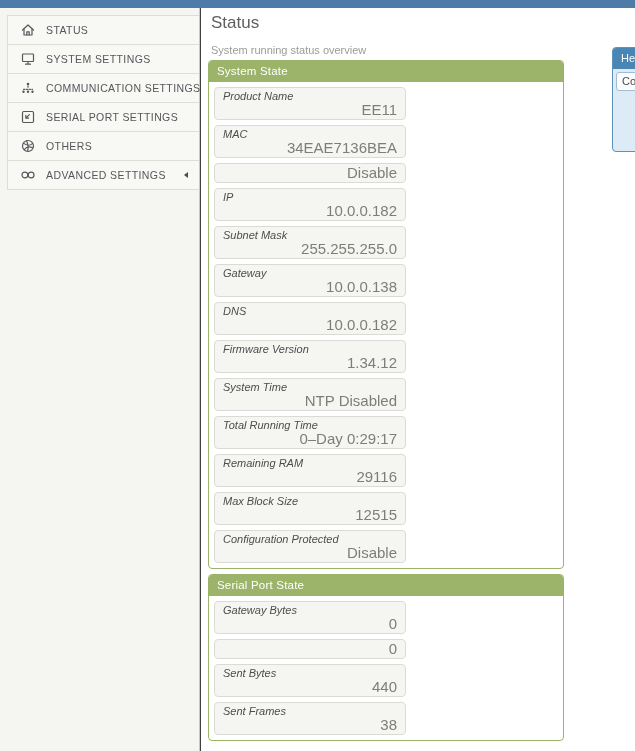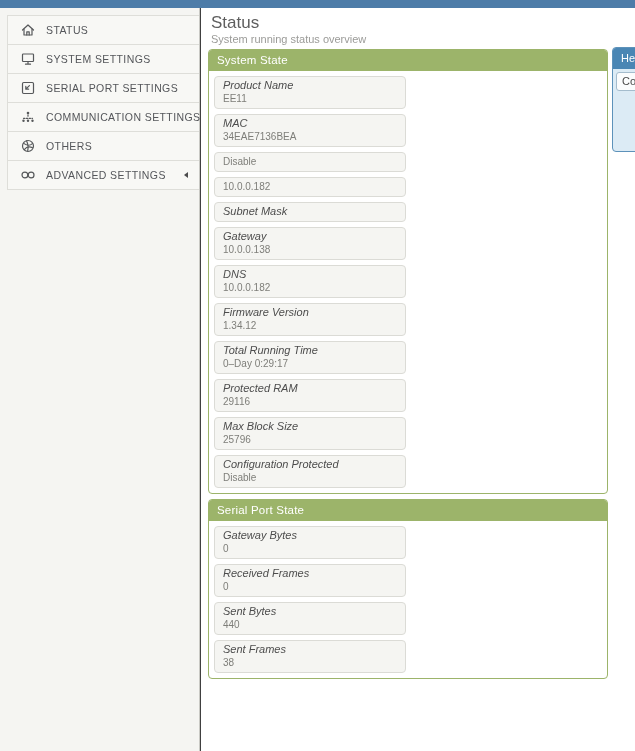--- a/index.html
+++ b/index.html
@@ -27,37 +27,37 @@
     position:absolute;right:11px;top:50%;margin-top:-3px;width:0;height:0;
     border-top:3px solid transparent;border-bottom:3px solid transparent;
     border-right:4px solid #4c4c4c;
   }
   svg.icon{stroke:#56585a;fill:none;stroke-width:1.2;stroke-linecap:round;stroke-linejoin:round;}
   svg.icon .fdot{fill:#56585a;stroke:none;}
   
   .main{position:absolute;left:201px;top:8px;right:0;bottom:0;background:#ffffff;}
   .page-head{padding:5px 0 0 10px;}
   .page-title{font-size:17px;line-height:19px;color:#5e5e5e;font-weight:400;}
-  .page-subtitle{font-size:11px;line-height:13px;color:#9b9b98;margin-top:1px;}
+  .page-subtitle{font-size:11px;line-height:13px;color:#9b9b98;margin-top:12px;}
   .panels{margin:3px 0 0 7px;width:400px;}
   .panel{
-    box-sizing:border-box;width:400px;border:1px solid #9cb46a;border-radius:4px;
+    box-sizing:border-box;width:356px;border:1px solid #9cb46a;border-radius:4px;
     margin-bottom:5px;background:#fff;overflow:hidden;
   }
   .panel-hd{
     background:#9cb46a;color:#ffffff;font-size:11.5px;line-height:13px;
     padding:4px 8px;letter-spacing:.2px;
   }
   .panel-bd{padding:5px;display:flex;flex-wrap:wrap;gap:5px 7px;}
   .fbox{
     box-sizing:border-box;width:192px;background:#f5f5f2;border:1px solid #dbdbd6;
     border-radius:4px;padding:2px 8px 3px;min-height:20px;
   }
   .flabel{font-size:11px;line-height:13px;color:#4d4d4d;font-style:italic;}
-  .fvalue{font-size:10px;line-height:13px;color:#7e7e79;}
+  .fvalue{font-size:15px;line-height:13px;color:#7e7e79;text-align:right;}
   
   .help{
     position:absolute;left:612px;top:47px;width:150px;height:105px;box-sizing:border-box;
     background:#dcebf5;border:1px solid #5d92ba;border-radius:4px 0 0 4px;overflow:hidden;
   }
   .help-hd{background:#4a86b4;color:#fff;font-size:11px;line-height:13px;padding:4px 6px 4px 8px;}
   .help-bd{padding:3px;}
   .help-item{
     background:#fbfcfd;border:1px solid #a4bccd;border-radius:3px;
     font-size:11px;line-height:13px;color:#4a4a4a;padding:2px 5px;white-space:nowrap;
@@ -81,40 +81,40 @@
         </svg>
         <span class="mi-label">STATUS</span>
       </div>
 
       <div class="menu-item">
         <svg class="icon mi-icon" viewBox="0 0 16 16">
           <rect x="2.5" y="3" width="11" height="7.5" rx="0.8"></rect>
             <path d="M8 10.5V13M5.5 13.2h5"></path>
         </svg>
         <span class="mi-label">SYSTEM SETTINGS</span>
-      </div>
-
-      <div class="menu-item">
-        <svg class="icon mi-icon" viewBox="0 0 16 16">
-          <rect x="2.5" y="2.5" width="11" height="11" rx="1.2"></rect>
-            <path d="M9.4 5.6 5.8 9.2M5.8 6.4v2.8h2.8"></path>
-        </svg>
-        <span class="mi-label">SERIAL PORT SETTINGS</span>
       </div>
 
       <div class="menu-item">
         <svg class="icon mi-icon" viewBox="0 0 16 16">
           <circle class="fdot" cx="8" cy="4" r="1.3"></circle>
           <path d="M8 5.8V8" stroke-dasharray="1.4 1.4"></path>
           <path d="M3.5 9.3h9" stroke-dasharray="1.4 1.4"></path>
           <circle class="fdot" cx="3.5" cy="11.8" r="1.2"></circle>
           <circle class="fdot" cx="8" cy="11.8" r="1.2"></circle>
           <circle class="fdot" cx="12.5" cy="11.8" r="1.2"></circle>
         </svg>
         <span class="mi-label">COMMUNICATION SETTINGS</span>
+      </div>
+
+      <div class="menu-item">
+        <svg class="icon mi-icon" viewBox="0 0 16 16">
+          <rect x="2.5" y="2.5" width="11" height="11" rx="1.2"></rect>
+            <path d="M9.4 5.6 5.8 9.2M5.8 6.4v2.8h2.8"></path>
+        </svg>
+        <span class="mi-label">SERIAL PORT SETTINGS</span>
       </div>
 
       <div class="menu-item">
         <svg class="icon mi-icon" viewBox="0 0 16 16">
           <circle cx="8" cy="8" r="5.5"></circle>
           <path d="M3.7 5.4c2.7 2.1 6.4 2.3 8.7.2"></path>
           <path d="M4.3 11.6c1.9-2.5 5.2-3.2 8.1-2"></path>
           <path d="M6.6 2.9c1.4 2.8 1.8 6.6 1.1 10.1"></path>
         </svg>
         <span class="mi-label">OTHERS</span>
@@ -149,75 +149,80 @@
   <div class="fbox">
     <div class="flabel">MAC</div>
     <div class="fvalue">34EAE7136BEA</div>
   </div>
 
   <div class="fbox">
     <div class="fvalue">Disable</div>
   </div>
 
   <div class="fbox">
+    <div class="flabel">IP</div>
     <div class="fvalue">10.0.0.182</div>
   </div>
 
   <div class="fbox">
     <div class="flabel">Subnet Mask</div>
+    <div class="fvalue">255.255.255.0</div>
   </div>
 
   <div class="fbox">
     <div class="flabel">Gateway</div>
     <div class="fvalue">10.0.0.138</div>
   </div>
 
   <div class="fbox">
     <div class="flabel">DNS</div>
     <div class="fvalue">10.0.0.182</div>
   </div>
 
   <div class="fbox">
     <div class="flabel">Firmware Version</div>
     <div class="fvalue">1.34.12</div>
   </div>
 
+  <div class="fbox">
+    <div class="flabel">System Time</div>
+    <div class="fvalue">NTP Disabled</div>
+  </div>
 
   <div class="fbox">
     <div class="flabel">Total Running Time</div>
     <div class="fvalue">0–Day 0:29:17</div>
   </div>
 
   <div class="fbox">
-    <div class="flabel">Protected RAM</div>
+    <div class="flabel">Remaining RAM</div>
     <div class="fvalue">29116</div>
   </div>
 
   <div class="fbox">
     <div class="flabel">Max Block Size</div>
-    <div class="fvalue">25796</div>
+    <div class="fvalue">12515</div>
   </div>
 
   <div class="fbox">
     <div class="flabel">Configuration Protected</div>
     <div class="fvalue">Disable</div>
   </div>
 </div>
   </div>
 
   <div class="panel">
     <div class="panel-hd">Serial Port State</div>
     <div class="panel-bd">
   <div class="fbox">
     <div class="flabel">Gateway Bytes</div>
     <div class="fvalue">0</div>
   </div>
 
   <div class="fbox">
-    <div class="flabel">Received Frames</div>
     <div class="fvalue">0</div>
   </div>
 
   <div class="fbox">
     <div class="flabel">Sent Bytes</div>
     <div class="fvalue">440</div>
   </div>
 
   <div class="fbox">
     <div class="flabel">Sent Frames</div>

